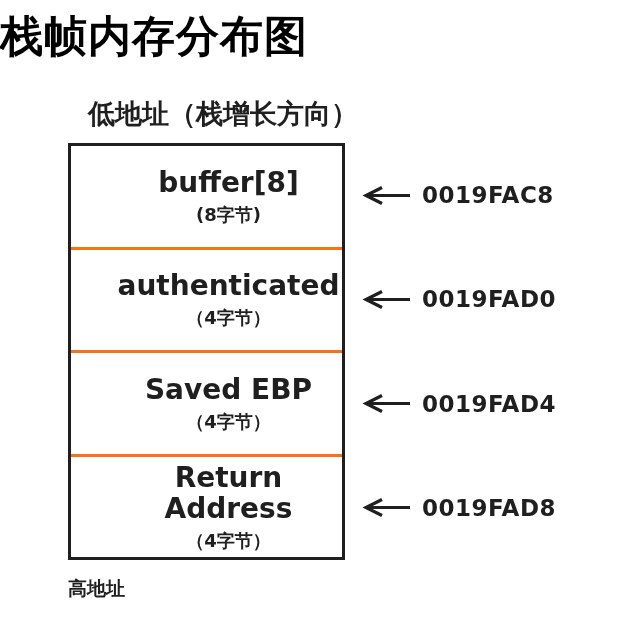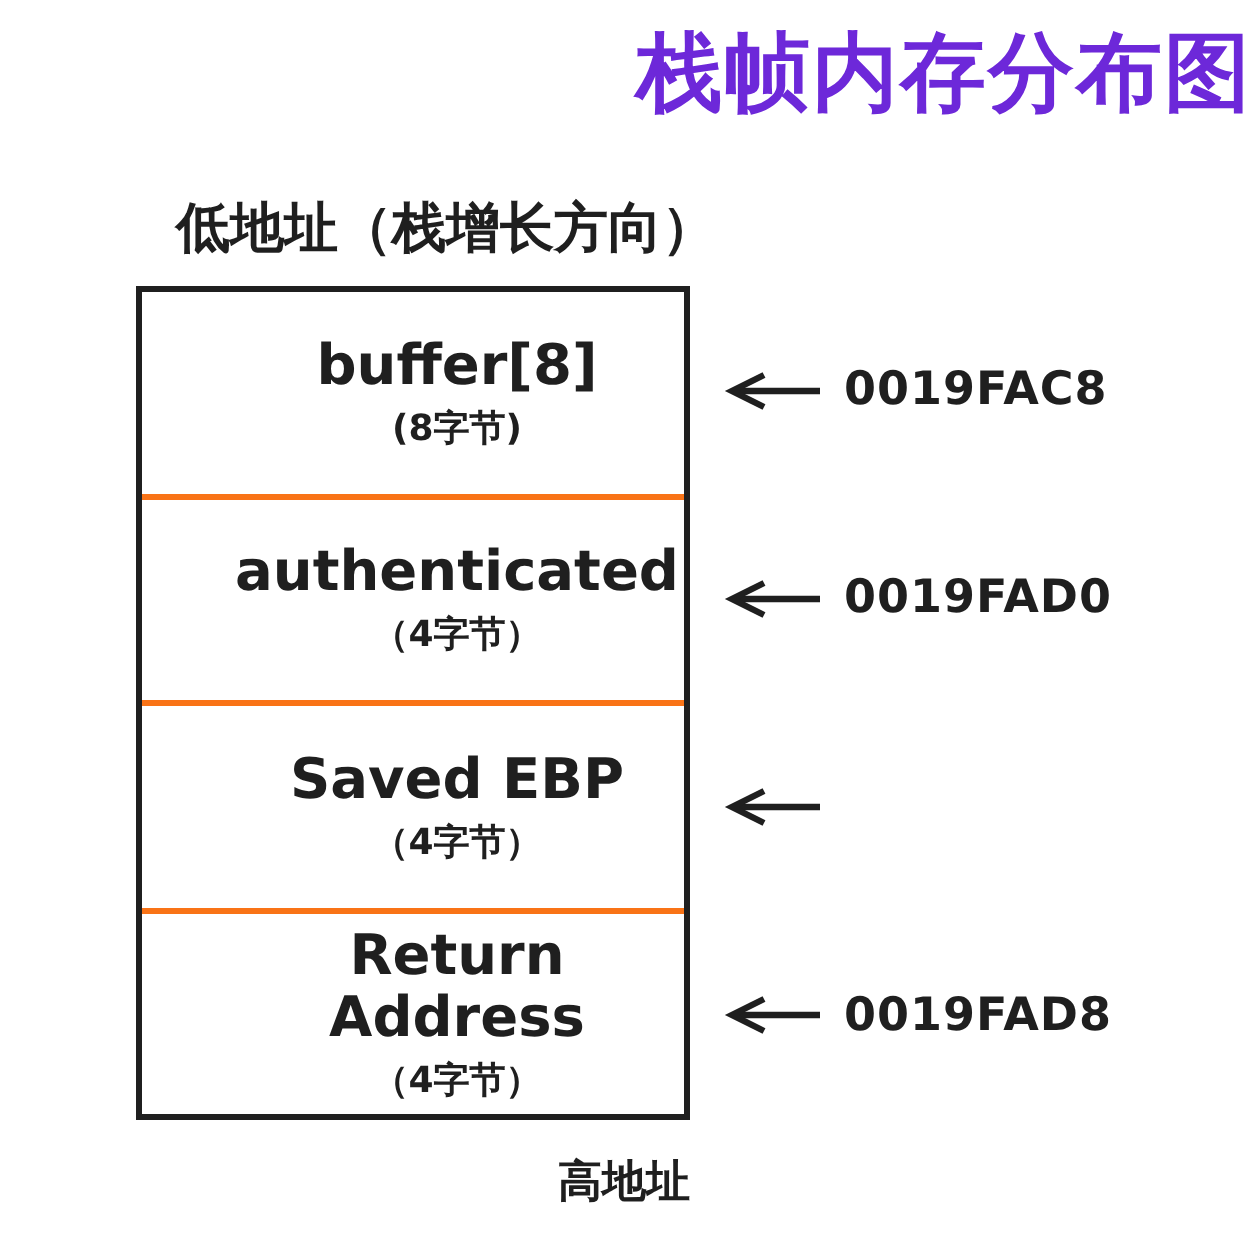--- a/index.html
+++ b/index.html
@@ -14,24 +14,24 @@
     background: #ffffff;
     font-family: "DejaVu Sans", "Liberation Sans", sans-serif;
     color: #1f1f1f;
     overflow: hidden;
   }
   .title {
     position: absolute;
     left: 0;
     top: 8px;
     width: 626px;
-    text-align: right;
+    text-align: left;
     font-size: 43px;
     font-weight: bold;
-    color: #6d28d9;
+    color: #000000;
     letter-spacing: 1px;
     margin: 0;
   }
   .top-label {
     position: absolute;
     left: 88px;
     top: 96px;
     font-size: 27px;
     font-weight: bold;
     white-space: nowrap;
@@ -92,22 +92,22 @@
     font-size: 23px;
     font-weight: bold;
     letter-spacing: 0.5px;
     white-space: nowrap;
   }
   .bottom-label {
     position: absolute;
     left: 68px;
     top: 576px;
     width: 277px;
-    text-align: right;
-    font-size: 22px;
+    text-align: left;
+    font-size: 19px;
     font-weight: bold;
   }
 </style>
 </head>
 <body>
 
 <div class="canvas">
 
   <h1 class="title">栈帧内存分布图</h1>
 
@@ -151,20 +151,21 @@
       </span>
       <span class="address-text">0019FAD0</span>
     </div>
     <div class="address-row">
       <span class="arrow-icon">
         <svg width="51" height="23" viewBox="0 0 51 23">
           <path d="M6 11.5 H48" stroke="#1f1f1f" stroke-width="3.2" fill="none"></path>
           <path d="M20 3.5 L4 11.5 L20 19.5" stroke="#1f1f1f" stroke-width="3.2" fill="none" stroke-linejoin="miter"></path>
         </svg>
       </span>
+      <span class="address-text">0019FAD4</span>
     </div>
     <div class="address-row">
       <span class="arrow-icon">
         <svg width="51" height="23" viewBox="0 0 51 23">
           <path d="M6 11.5 H48" stroke="#1f1f1f" stroke-width="3.2" fill="none"></path>
           <path d="M20 3.5 L4 11.5 L20 19.5" stroke="#1f1f1f" stroke-width="3.2" fill="none" stroke-linejoin="miter"></path>
         </svg>
       </span>
       <span class="address-text">0019FAD8</span>
     </div>

